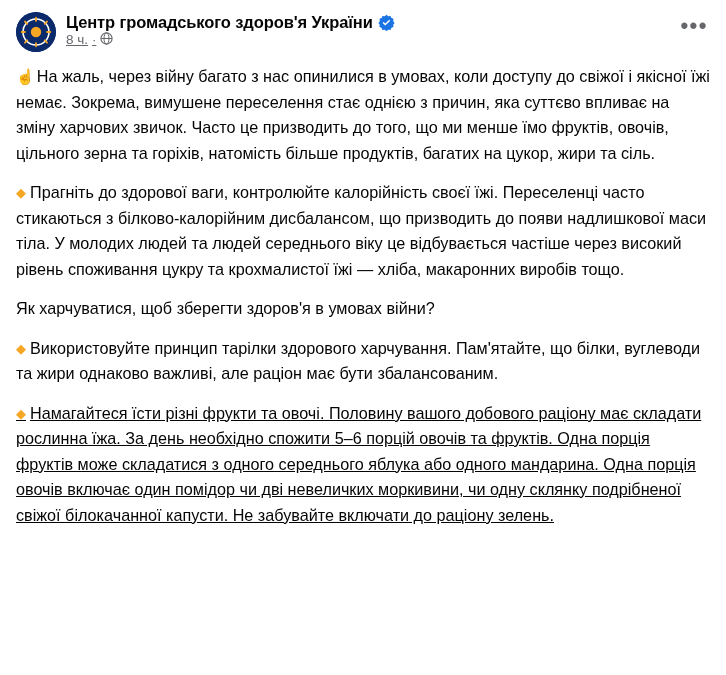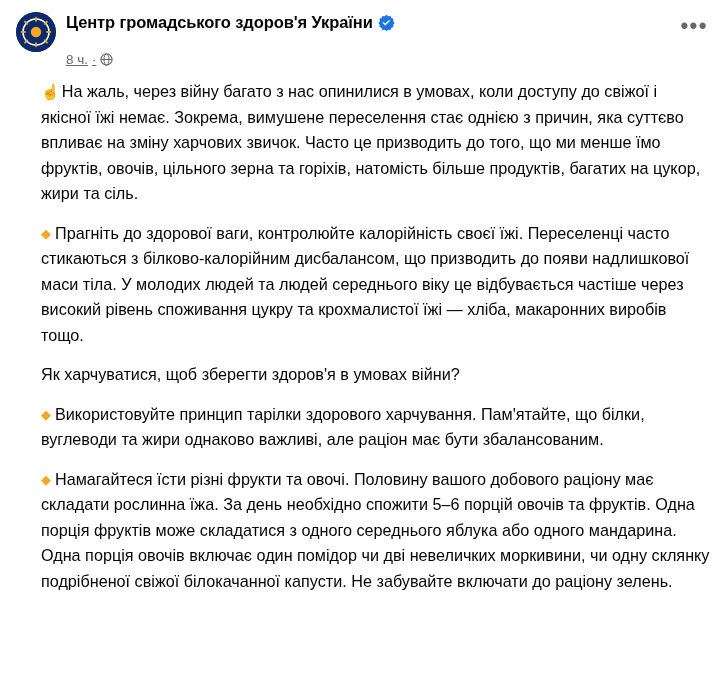--- a/index.html
+++ b/index.html
@@ -59,22 +59,21 @@
   }
   .verified {
     width: 17px;
     height: 17px;
     margin-left: 5px;
     flex: 0 0 17px;
     display: inline-block;
   }
   .meta-row {
     display: flex;
-    align-items: center;
-    margin-top: 20px;
+    margin-top: 0;
     color: #65676b;
     font-size: 13.5px;
     text-decoration: underline;
   }
   .meta-sep {
     margin: 0 4px;
     color: #65676b;
     font-size: 13px;
   }
   .globe {
@@ -94,26 +93,25 @@
     cursor: pointer;
     padding: 2px 4px;
     border-radius: 50%;
   }
   .post-body {
     padding: 8px 16px 0 16px;
     box-sizing: border-box;
     font-size: 16.2px;
     line-height: 25.5px;
     color: #050505;
-    margin-left: 25px;
   }
   .para {
     margin: 0 0 14px 0;
   }
-  .para:last-child { margin-bottom: 0; }
+  .para:last-child { margin-bottom: 0; text-decoration: underline; }
   .diamond {
     color: #f5a623;
     font-size: 13px;
     margin-right: 4px;
     vertical-align: 1px;
   }
   .finger {
     font-size: 15px;
     margin-right: 2px;
   }

